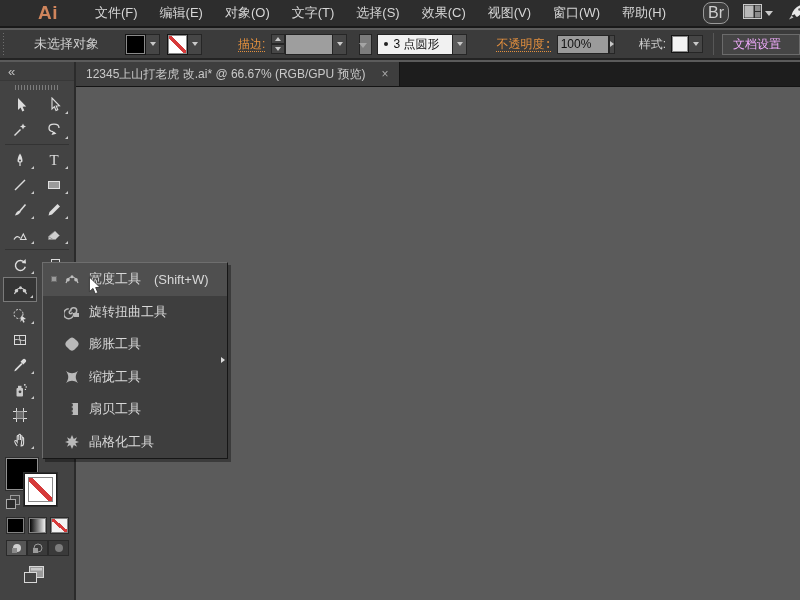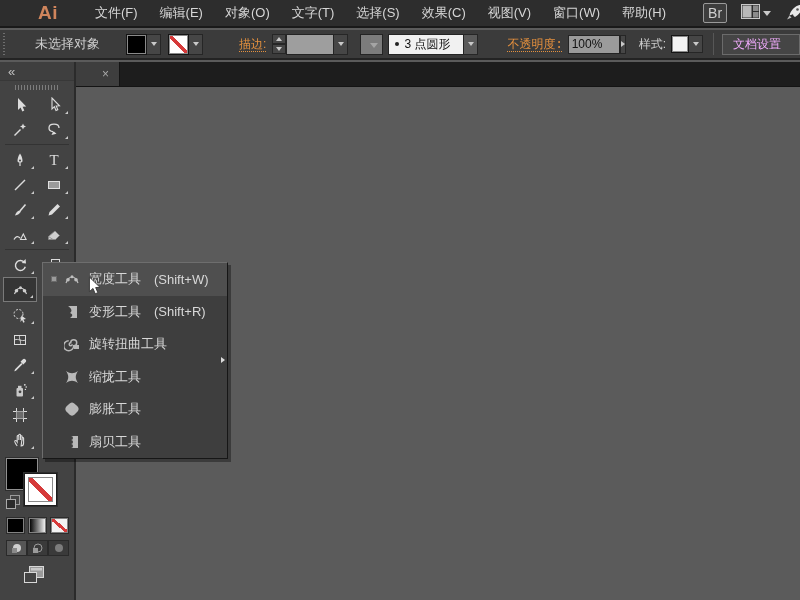--- a/index.html
+++ b/index.html
@@ -12,21 +12,21 @@
   }
   
   .menubar {
     position:absolute; left:0; top:0; width:800px; height:28px;
     background:#2D2D2D; border-bottom:2px solid #191919;
     display:flex; align-items:center; color:#D6D6D6; font-size:13px;
   }
   .logo { color:#D0855C; font-weight:bold; font-size:19px; margin:0 26px 0 38px; letter-spacing:0.5px; }
   .menu-item { padding:0 11px; cursor:default; white-space:nowrap; }
   .mb-sep { width:1px; height:18px; background:#555; margin:0 10px; }
-  .br-badge { border:1px solid #9a9a9a; border-radius:2px; padding:1px 4px; font-size:14px; color:#cfcfcf; background:#3d3d3d; margin:0 6px; }
+  .br-badge { border:1px solid #9a9a9a; border-radius:8px; padding:1px 4px; font-size:16px; color:#cfcfcf; background:#3d3d3d; margin:0 6px; }
   .ws-btn { display:flex; align-items:center; gap:3px; margin:0 8px; }
   .caret-down { width:0; height:0; border-left:4px solid transparent; border-right:4px solid transparent; border-top:5px solid #c9c9c9; }
   .rocket { margin-left:6px; }
 
   
   .controlbar {
     position:absolute; left:0; top:30px; width:800px; height:30px;
     background:#3B3B3B; border-bottom:2px solid #232323;
     display:flex; align-items:center; color:#CFCFCF; font-size:12px;
     overflow:hidden; white-space:nowrap;
@@ -202,33 +202,34 @@
     </span>
     <span class="ddbtn" style="height:21px;background:#5a5a5a;">
         <span class="caret-down"></span>
       </span>
   </span>
   <span class="orange-link" style="margin-left:29px;font-family:Liberation Mono, monospace;">不透明度:</span>
   <input class="opfield" style="margin-left: 5px;" value="100%">
   <span class="opbtn">
       <span class="tri-right"></span>
     </span>
-  <span style="margin-left:13px;">样式:</span>
+  <span style="margin-left:24px;">样式:</span>
   <span class="swgroup" style="margin-left:5px;">
     <span class="sw style"></span>
     <span class="ddbtn" style="height:18px;">
         <span class="caret-down"></span>
       </span>
   </span>
   <span class="cb-sep"></span>
   <span class="docbtn">文档设置</span>
 </div>
 
 <div class="tabbar">
   <div class="tab">
+    <span>12345上山打老虎 改.ai* @ 66.67% (RGB/GPU 预览)</span>
     <span class="tabclose">×</span>
   </div>
 </div>
 
 <div class="toolbar">
   <div class="tb-head">
     <span class="collapse">«</span>
   </div>
   <div class="tb-grip"></div>
 
@@ -495,65 +496,65 @@
           <circle cx="8" cy="5.8" r="1.5" fill="#BFBFBF"></circle>
         </svg>
       </span>
     <span class="flabel">宽度工具</span>
     <span class="fshort">(Shift+W)</span>
   </div>
   <div class="frow">
     <span class="fmark"></span>
     <span class="ficon">
         <svg width="16" height="16" viewBox="0 0 16 16">
-          <path d="M4 2 h9 v12 H6 c3-2 3-4 0-5 c3-2 1-5 -2-7 z" fill="#B9B9B9"></path>
-        </svg>
-      </span>
-    <span class="flabel">变形工具</span>
-    <span class="fshort">(Shift+R)</span>
+          <path d="M8.2 8.2 a1.5 1.5 0 1 1 -1.5 -1.5 a3 3 0 1 1 3 3 a5 5 0 1 1 -5 -5" fill="none" stroke="#B9B9B9" stroke-width="1.5"></path>
+          <rect x="10" y="9" width="5" height="4" fill="#B9B9B9"></rect>
+        </svg>
+      </span>
+    <span class="flabel">旋转扭曲工具</span>
+    <span class="fshort"></span>
   </div>
   <div class="frow">
     <span class="fmark"></span>
     <span class="ficon">
         <svg width="16" height="16" viewBox="0 0 16 16">
-          <path d="M8.2 8.2 a1.5 1.5 0 1 1 -1.5 -1.5 a3 3 0 1 1 3 3 a5 5 0 1 1 -5 -5" fill="none" stroke="#B9B9B9" stroke-width="1.5"></path>
-          <rect x="10" y="9" width="5" height="4" fill="#B9B9B9"></rect>
-        </svg>
-      </span>
-    <span class="flabel">旋转扭曲工具</span>
+          <path d="M4 4 C7 0.5,9 0.5,12 4 C15.5 7,15.5 9,12 12 C9 15.5,7 15.5,4 12 C0.5 9,0.5 7,4 4 Z" fill="#B9B9B9"></path>
+        </svg>
+      </span>
+    <span class="flabel">膨胀工具</span>
     <span class="fshort"></span>
   </div>
   <div class="frow">
     <span class="fmark"></span>
     <span class="ficon">
         <svg width="16" height="16" viewBox="0 0 16 16">
           <path d="M2 2 C6.5 5,9.5 5,14 2 C11 6.5,11 9.5,14 14 C9.5 11,6.5 11,2 14 C5 9.5,5 6.5,2 2 Z" fill="#B9B9B9"></path>
         </svg>
       </span>
     <span class="flabel">缩拢工具</span>
     <span class="fshort"></span>
   </div>
   <div class="frow">
     <span class="fmark"></span>
     <span class="ficon">
         <svg width="16" height="16" viewBox="0 0 16 16">
-          <path d="M4 4 C7 0.5,9 0.5,12 4 C15.5 7,15.5 9,12 12 C9 15.5,7 15.5,4 12 C0.5 9,0.5 7,4 4 Z" fill="#B9B9B9"></path>
-        </svg>
-      </span>
-    <span class="flabel">膨胀工具</span>
+          <path d="M14 2 v12 H7 a2 2 0 0 0 0-4 a2 2 0 0 0 0-4 a2 2 0 0 0 0-4 z" fill="#B9B9B9"></path>
+        </svg>
+      </span>
+    <span class="flabel">扇贝工具</span>
     <span class="fshort"></span>
   </div>
   <div class="frow">
     <span class="fmark"></span>
     <span class="ficon">
         <svg width="16" height="16" viewBox="0 0 16 16">
-          <path d="M14 2 v12 H7 a2 2 0 0 0 0-4 a2 2 0 0 0 0-4 a2 2 0 0 0 0-4 z" fill="#B9B9B9"></path>
-        </svg>
-      </span>
-    <span class="flabel">扇贝工具</span>
+          <polygon points="8,1 9.8,5 13,3.2 11.4,6.8 15,8 11.4,9.2 13,12.8 9.8,11 8,15 6.2,11 3,12.8 4.6,9.2 1,8 4.6,6.8 3,3.2 6.2,5" fill="#B9B9B9"></polygon>
+        </svg>
+      </span>
+    <span class="flabel">晶格化工具</span>
     <span class="fshort"></span>
   </div>
   <span class="tearoff"></span>
 </div>
 
 <span class="cursor">
   <svg width="14" height="20" viewBox="0 0 12 18">
       <path d="M1 1 L1 14 L4.2 11.2 L6.2 16 L8.6 15 L6.6 10.4 L10.5 10.2 Z" fill="#FFFFFF" stroke="#333" stroke-width="0.8"></path>
     </svg>
 </span>

